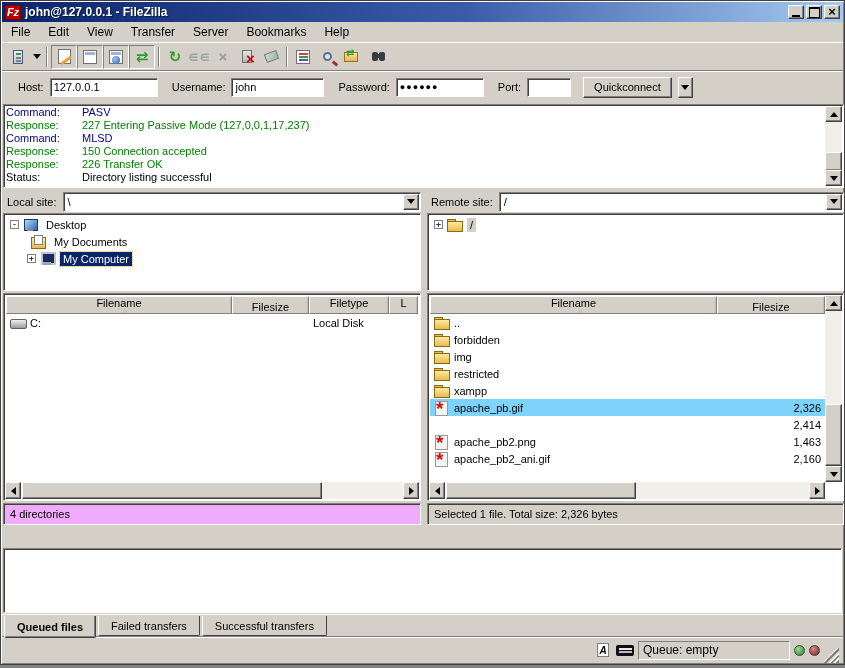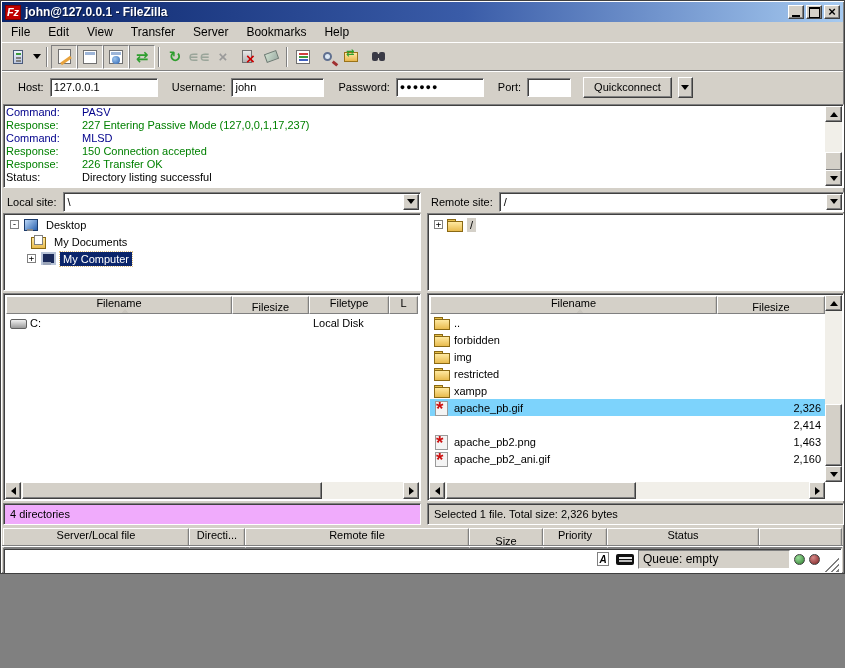--- a/index.html
+++ b/index.html
@@ -1,19 +1,19 @@
 <!DOCTYPE html>
 <html><head>
 <meta charset="utf-8">
 <style>
   * { margin:0; padding:0; box-sizing:border-box; }
   html,body { width:845px; height:668px; background:#808080; }
   body { font-family:"Liberation Sans","DejaVu Sans",sans-serif; font-size:11px; color:#000; }
 
-  .window { position:relative; width:845px; height:574px; background:#d4d0c8;
+  .window { position:relative; width:845px; height:665px; background:#d4d0c8;
     border:1px solid #404040; box-shadow: inset 1px 1px 0 #fff, inset -1px -1px 0 #808080; overflow:hidden; }
 
   
   .sunken { border-top:1px solid #808080; border-left:1px solid #808080;
     border-bottom:1px solid #fff; border-right:1px solid #fff;
     box-shadow: inset 1px 1px 0 #404040; background:#fff; }
   .raised { border-top:1px solid #fff; border-left:1px solid #fff;
     border-bottom:1px solid #404040; border-right:1px solid #404040;
     box-shadow: inset -1px -1px 0 #808080; background:#d4d0c8; }
   .pressed { border-top:1px solid #808080; border-left:1px solid #808080;
@@ -488,45 +488,35 @@
     </div>
   </div>
 
   <div class="statusline sunken" style="left:2px; width:418px; background:#f0abfc;">
     <span>4 directories</span>
   </div>
   <div class="statusline sunken" style="left:426px; width:417px; background:#d4d0c8;">
     <span>Selected 1 file. Total size: 2,326 bytes</span>
   </div>
 
-  <div class="queueheader">
-    <div class="hcell" style="width:186px;">
-        <span>Server/Local file</span>
-      </div>
-    <div class="hcell" style="width:56px;">
-        <span>Directi...</span>
-      </div>
-    <div class="hcell" style="width:224px;">
-        <span>Remote file</span>
-      </div>
-    <div class="hcell num" style="width:74px;">
-        <span>Size</span>
-      </div>
-    <div class="hcell" style="width:64px;">
-        <span>Priority</span>
-      </div>
-    <div class="hcell" style="width:152px;">
-        <span>Status</span>
-      </div>
-    <div class="hcell" style="flex:1;"></div>
-  </div>
   <div class="queuebody sunken">
       <div class="q-inner"></div>
     </div>
 
+  <div class="tabstrip">
+    <div class="tab active">
+        <span>Queued files</span>
+      </div>
+    <div class="tab">
+        <span>Failed transfers</span>
+      </div>
+    <div class="tab">
+        <span>Successful transfers</span>
+      </div>
+  </div>
 
   <div class="statusbar">
     <div class="sb-ico">
       <span class="ic-ascii">A</span>
     </div>
     <div class="sb-ico">
       <span class="ic-speed"></span>
     </div>
     <div class="queue-panel">
       <span>Queue: empty</span>

